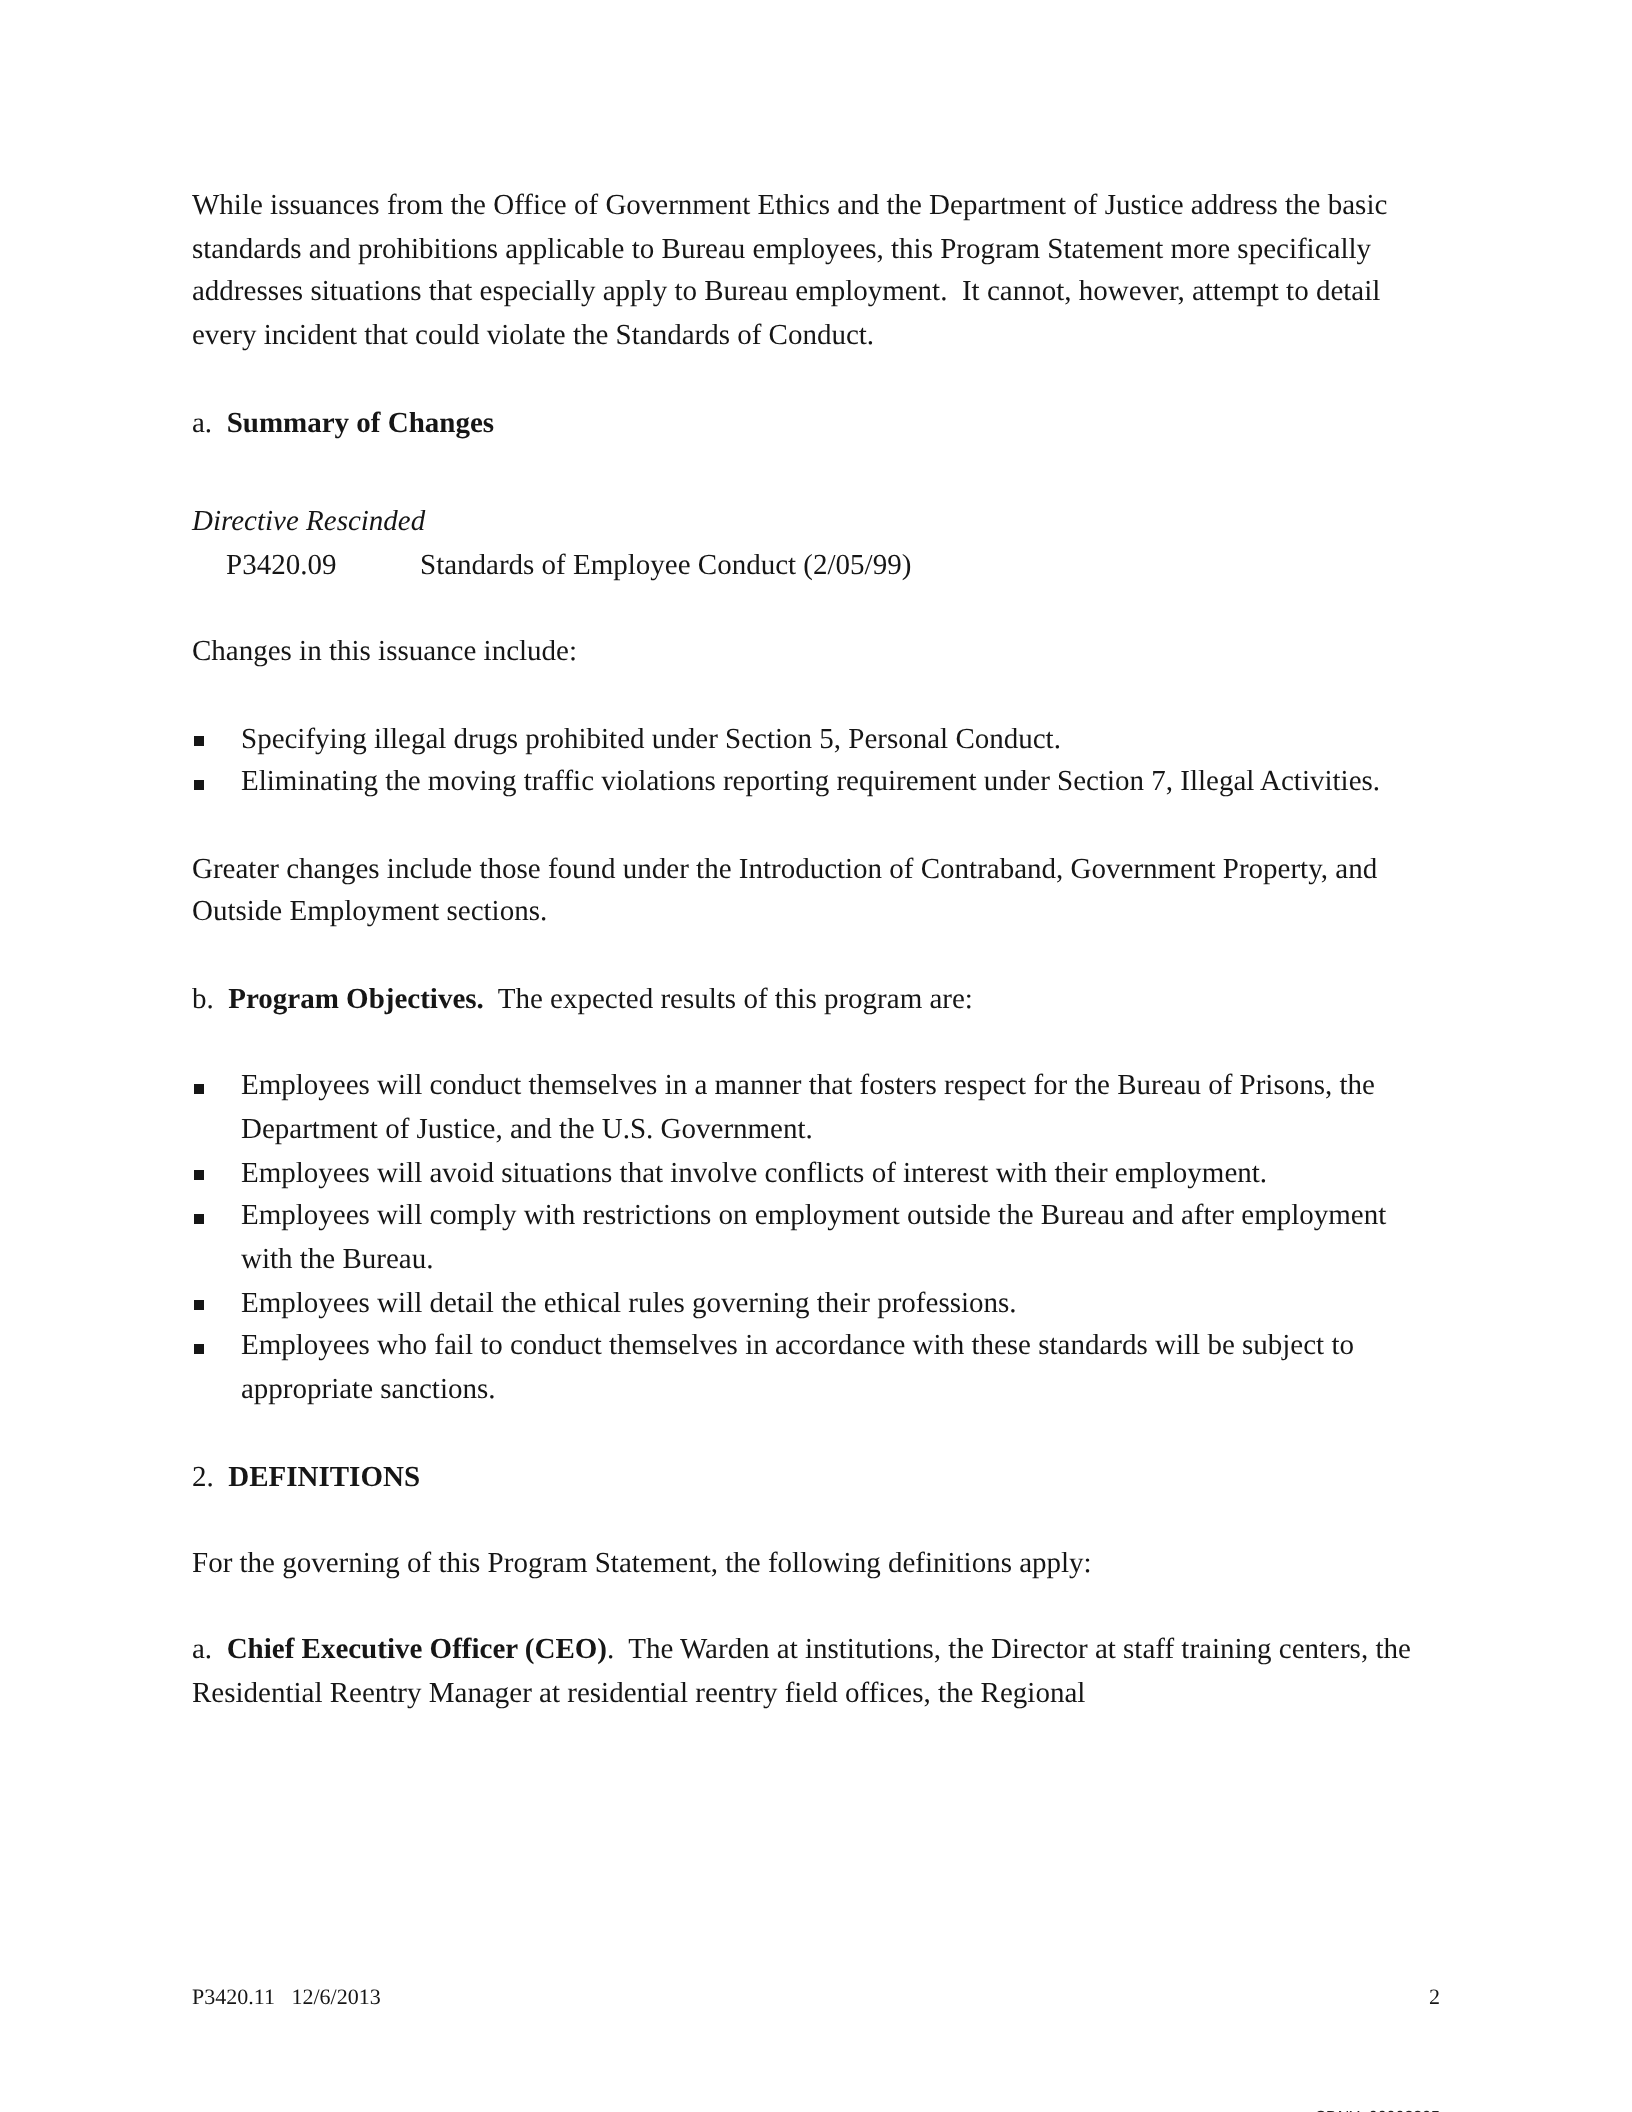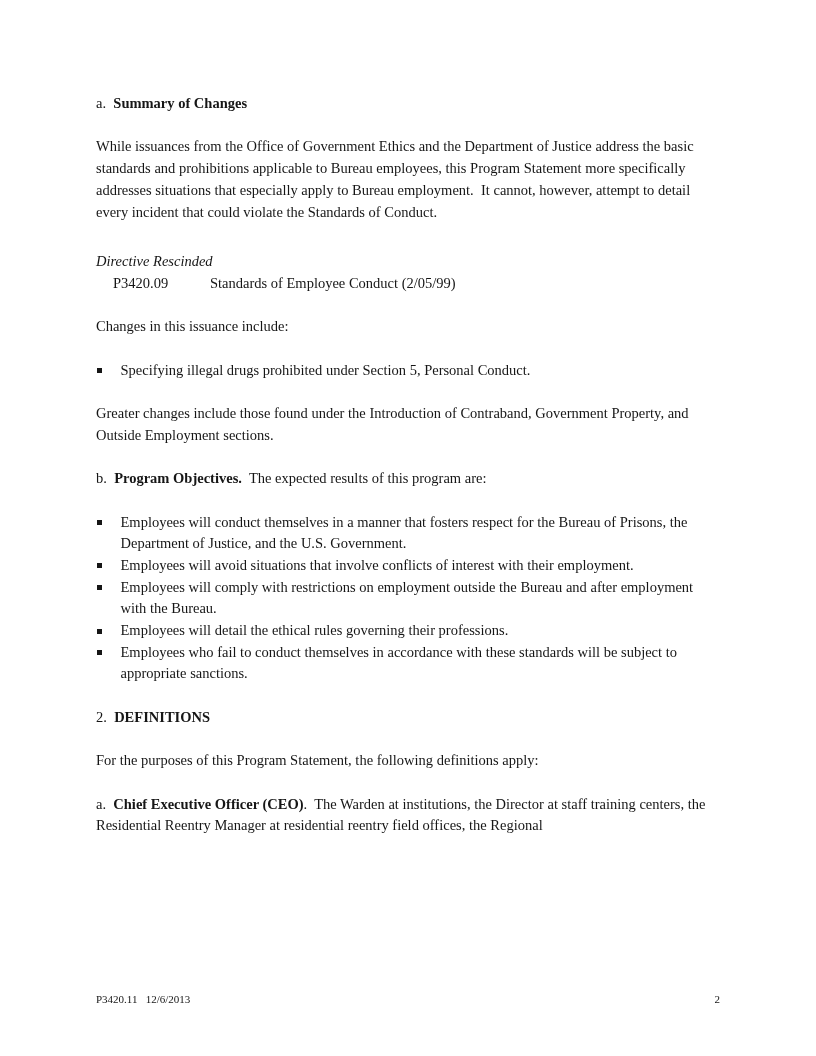--- a/index.html
+++ b/index.html
@@ -54,51 +54,52 @@
     line-height: 10px;
     color: #222222;
   }
 </style>
 </head>
 <body>
 
 <div class="page">
   <main class="content">
 
+    <p class="block">While issuances from the Office of Government Ethics and the Department of Justice address the basic standards and prohibitions applicable to Bureau employees, this Program Statement more specifically addresses situations that especially apply to Bureau employment.&nbsp; It cannot, however, attempt to detail every incident that could violate the Standards of Conduct.</p>
+
     <p class="block"><span>a.&nbsp; </span><span class="bold">Summary of Changes</span></p>
-
-    <p class="block">While issuances from the Office of Government Ethics and the Department of Justice address the basic standards and prohibitions applicable to Bureau employees, this Program Statement more specifically addresses situations that especially apply to Bureau employment.&nbsp; It cannot, however, attempt to detail every incident that could violate the Standards of Conduct.</p>
 
     <div class="block">
       <div class="italic">Directive Rescinded</div>
       <div><span class="dir-num">P3420.09</span><span>Standards of Employee Conduct (2/05/99)</span></div>
     </div>
 
     <p class="block">Changes in this issuance include:</p>
 
     <ul class="bullets">
       <li><span class="bullet-sq"></span><span>Specifying illegal drugs prohibited under Section 5, Personal Conduct.</span></li>
+      <li><span class="bullet-sq"></span><span>Eliminating the moving traffic violations reporting requirement under Section 7, Illegal Activities.</span></li>
     </ul>
 
     <p class="block">Greater changes include those found under the Introduction of Contraband, Government Property, and Outside Employment sections.</p>
 
     <p class="block"><span>b.&nbsp; </span><span class="bold">Program Objectives.</span><span>&nbsp; The expected results of this program are:</span></p>
 
     <ul class="bullets">
       <li><span class="bullet-sq"></span><span>Employees will conduct themselves in a manner that fosters respect for the Bureau of Prisons, the Department of Justice, and the U.S. Government.</span></li>
       <li><span class="bullet-sq"></span><span>Employees will avoid situations that involve conflicts of interest with their employment.</span></li>
       <li><span class="bullet-sq"></span><span>Employees will comply with restrictions on employment outside the Bureau and after employment with the Bureau.</span></li>
       <li><span class="bullet-sq"></span><span>Employees will detail the ethical rules governing their professions.</span></li>
       <li><span class="bullet-sq"></span></li>
       <li><span class="bullet-sq"></span><span>Employees who fail to conduct themselves in accordance with these standards will be subject to appropriate sanctions.</span></li>
     </ul>
 
     <p class="block"><span>2.&nbsp; </span><span class="bold">DEFINITIONS</span></p>
 
-    <p class="block">For the purposes of this Program Statement, the following definitions apply:</p>
+    <p class="block">For the governing of this Program Statement, the following definitions apply:</p>
 
     <p class="block"><span>a.&nbsp; </span><span class="bold">Chief Executive Officer (CEO)</span><span>.&nbsp; The Warden at institutions, the Director at staff training centers, the Residential Reentry Manager at residential reentry field offices, the Regional</span></p>
 
   </main>
 
   <div class="footer-line">
     <span>P3420.11&nbsp;&nbsp; 12/6/2013</span>
     <span>2</span>
   </div>
   <div class="stamp-line">SDNY_00008395</div>

